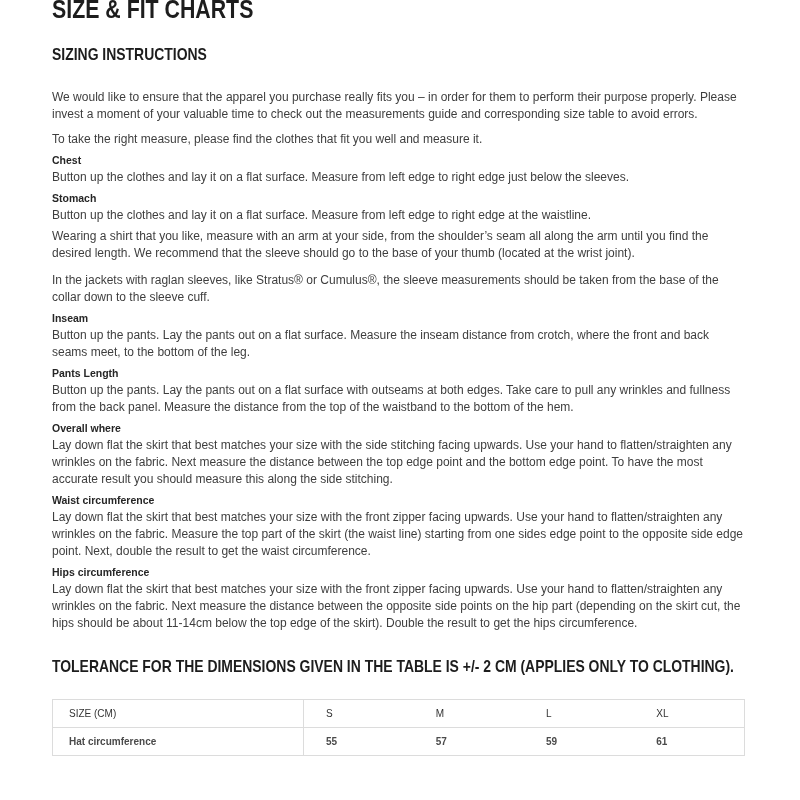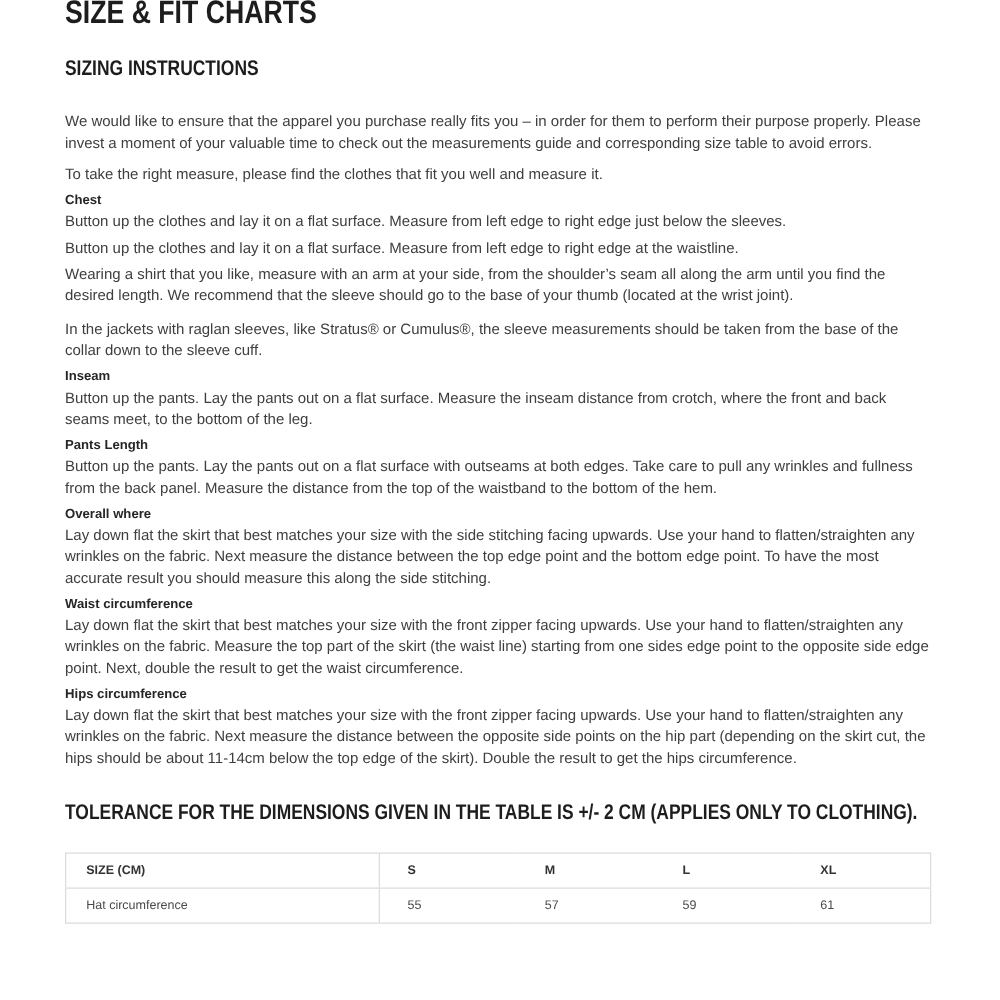--- a/index.html
+++ b/index.html
@@ -66,22 +66,22 @@
     border: 1px solid #dcdcdc;
     table-layout: fixed;
   }
   .size-table th, .size-table td {
     height: 28px;
     text-align: left;
     vertical-align: middle;
     font-size: 10px;
     padding: 0 0 0 22px;
   }
-  .size-table th { font-weight: 700; color: #333333; border-bottom: 1px solid #dcdcdc; }
-  .size-table td { font-weight: 400; color: #4a4a4a; }
+  .size-table th { font-weight: 400; color: #333333; border-bottom: 1px solid #dcdcdc; }
+  .size-table td { font-weight: 700; color: #4a4a4a; }
   .size-table .label-col { width: 251px; padding-left: 16px; }
   .size-table .sep { border-left: 1px solid #dcdcdc; }
 </style>
 </head>
 <body>
 
 <div class="page">
 
   <h1 class="page-title condensed">SIZE &amp; FIT CHARTS</h1>
 
@@ -89,20 +89,21 @@
 
   <p class="body-text intro-1">We would like to ensure that the apparel you purchase really fits you – in order for them to perform their purpose properly. Please invest a moment of your valuable time to check out the measurements guide and corresponding size table to avoid errors.</p>
   <p class="body-text intro-2">To take the right measure, please find the clothes that fit you well and measure it.</p>
 
   <div class="section">
     <h3>Chest</h3>
     <p class="body-text">Button up the clothes and lay it on a flat surface. Measure from left edge to right edge just below the sleeves.</p>
   </div>
 
   <div class="section">
+    <h3>Stomach</h3>
     <p class="body-text">Button up the clothes and lay it on a flat surface. Measure from left edge to right edge at the waistline.</p>
   </div>
 
   <div class="section">
     <p class="body-text">Wearing a shirt that you like, measure with an arm at your side, from the shoulder’s seam all along the arm until you find the desired length. We recommend that the sleeve should go to the base of your thumb (located at the wrist joint).</p>
     <p class="body-text">In the jackets with raglan sleeves, like Stratus® or Cumulus®, the sleeve measurements should be taken from the base of the collar down to the sleeve cuff.</p>
   </div>
 
   <div class="section">
     <h3>Inseam</h3>

